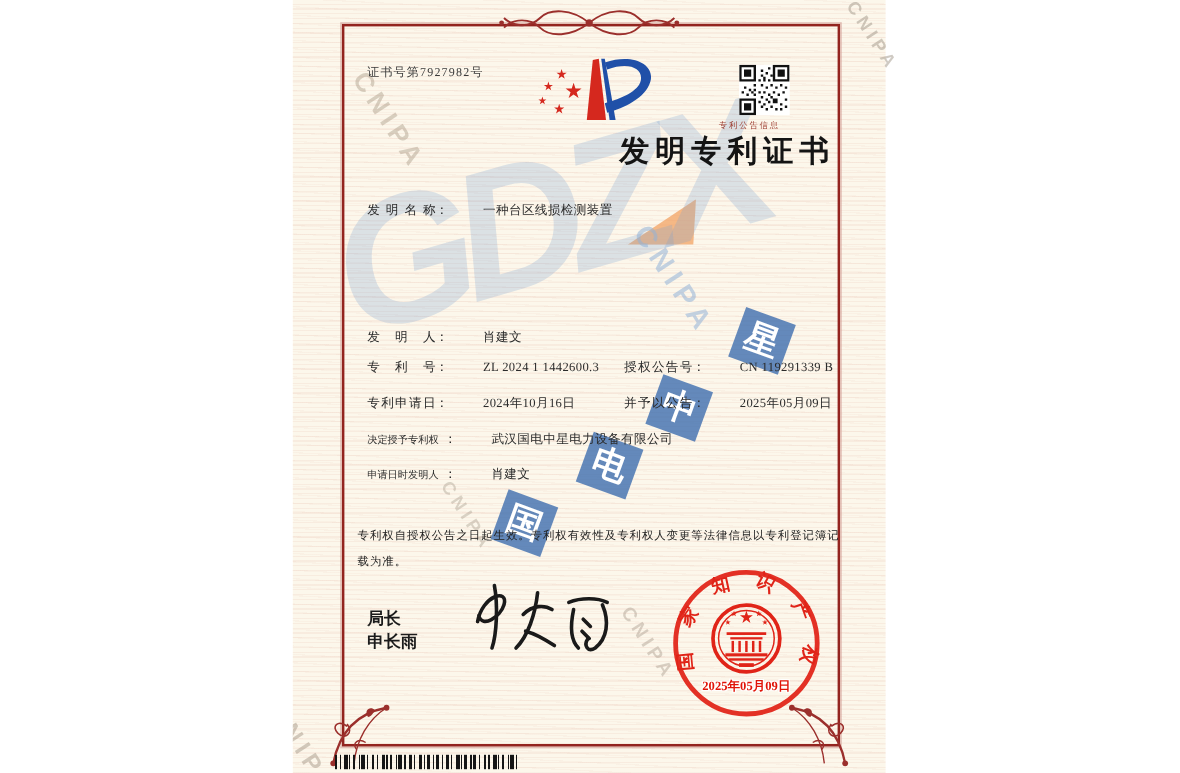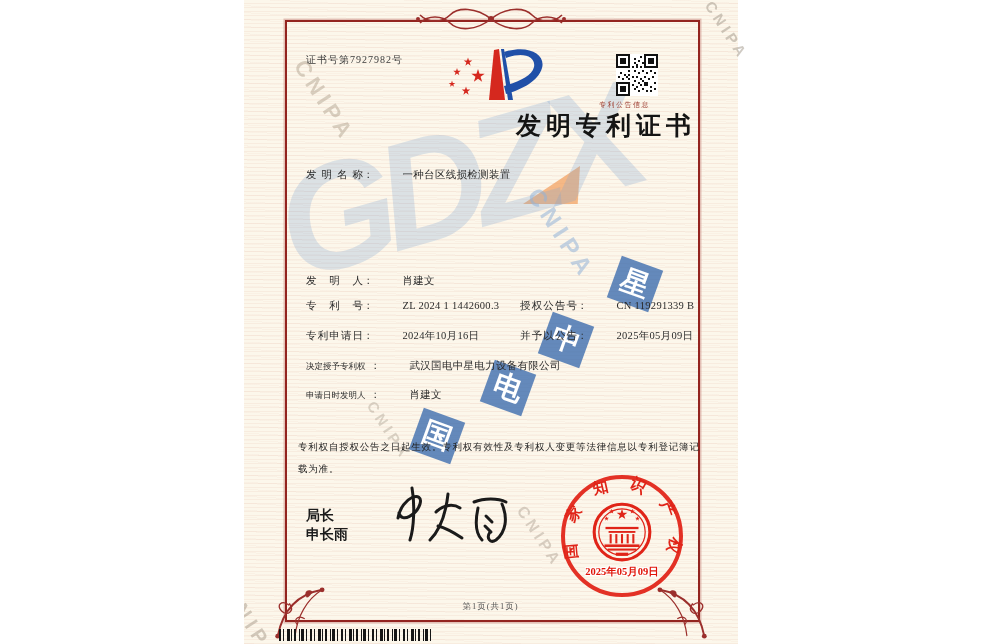--- a/index.html
+++ b/index.html
@@ -230,17 +230,16 @@
         <rect x="34.5" y="35" width="2" height="9"></rect>
         <rect x="40" y="35" width="2" height="9"></rect>
         <rect x="13" y="45" width="34" height="2.5"></rect>
         <rect x="16" y="49" width="28" height="2"></rect>
         <rect x="24" y="53" width="12" height="3"></rect>
       </g>
     </svg>
     <div class="seal-date">2025年05月09日</div>
   </div>
 
-  <div class="page-footer">第1页(共1页)</div>
   <div class="barcode"></div>
 </div>
 
 <div class="wm-spill">CNIPA</div>
 
 </body></html>

